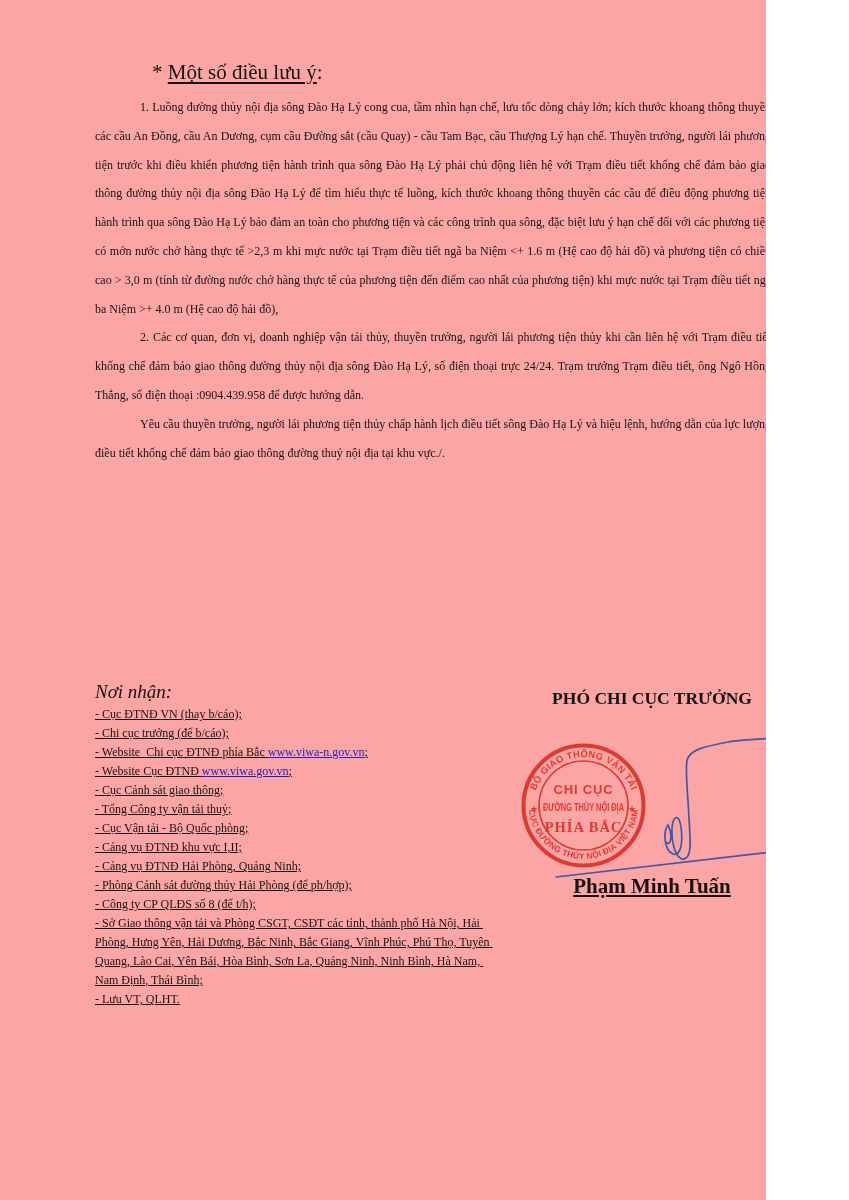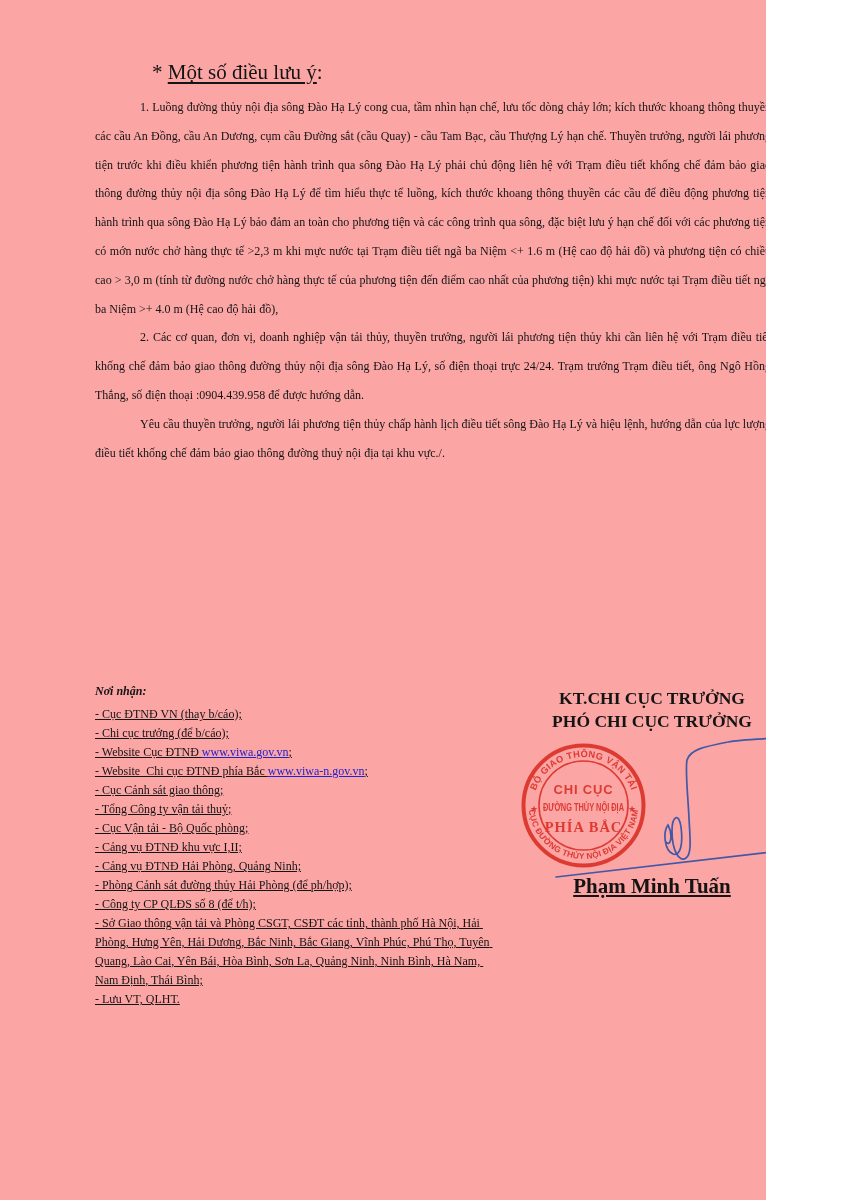--- a/index.html
+++ b/index.html
@@ -22,21 +22,21 @@
   .note-title .u { text-decoration:underline; text-underline-offset:3px; }
   p.body-par {
     margin:0; font-size:12px; line-height:28.8px;
     text-align:justify; text-indent:45px;
   }
   
   .recipients {
     position:absolute; left:95px; top:681px; width:396px;
   }
   .recipients-label {
-    font-weight:bold; font-style:italic; font-size:12px; line-height:21px;
+    font-weight:normal; font-style:italic; font-size:19px; line-height:21px;
     margin-bottom:3px;
   }
   .rec-item {
     font-size:12px; line-height:19px; white-space:pre-wrap;text-decoration:underline;
   }
   .rec-item a { color:#2222cc; text-decoration:underline; }
   .sig-title {
     position:absolute; left:497px; top:687px; width:310px;
     text-align:center; font-weight:bold; font-size:17.5px; line-height:23px;
   }
@@ -59,36 +59,35 @@
     <p class="body-par">1. Luồng đường thủy nội địa sông Đào Hạ Lý cong cua, tầm nhìn hạn chế, lưu tốc dòng chảy lớn; kích thước khoang thông thuyền các cầu An Đồng, cầu An Dương, cụm cầu Đường sắt (cầu Quay) - cầu Tam Bạc, cầu Thượng Lý hạn chế. Thuyền trưởng, người lái phương tiện trước khi điều khiển phương tiện hành trình qua sông Đào Hạ Lý phải chủ động liên hệ với Trạm điều tiết khống chế đảm bảo giao thông đường thủy nội địa sông Đào Hạ Lý để tìm hiểu thực tế luồng, kích thước khoang thông thuyền các cầu để điều động phương tiện hành trình qua sông Đào Hạ Lý bảo đảm an toàn cho phương tiện và các công trình qua sông, đặc biệt lưu ý hạn chế đối với các phương tiện có mớn nước chở hàng thực tế &gt;2,3 m khi mực nước tại Trạm điều tiết ngã ba Niệm &lt;+ 1.6 m (Hệ cao độ hải đồ) và phương tiện có chiều cao &gt; 3,0 m (tính từ đường nước chở hàng thực tế của phương tiện đến điểm cao nhất của phương tiện) khi mực nước tại Trạm điều tiết ngã ba Niệm &gt;+ 4.0 m (Hệ cao độ hải đồ),</p>
     <p class="body-par">2. Các cơ quan, đơn vị, doanh nghiệp vận tải thủy, thuyền trưởng, người lái phương tiện thủy khi cần liên hệ với Trạm điều tiết khống chế đảm bảo giao thông đường thủy nội địa sông Đào Hạ Lý, số điện thoại trực 24/24. Trạm trưởng Trạm điều tiết, ông Ngô Hồng Thắng, số điện thoại :0904.439.958 để được hướng dẫn.</p>
     <p class="body-par">Yêu cầu thuyền trưởng, người lái phương tiện thủy chấp hành lịch điều tiết sông Đào Hạ Lý và hiệu lệnh, hướng dẫn của lực lượng điều tiết khống chế đảm bảo giao thông đường thuỷ nội địa tại khu vực./.</p>
   </div>
 
   <div class="recipients">
     <div class="recipients-label">Nơi nhận:</div>
     <div id="recipients-list">
         <div class="rec-item">- Cục ĐTNĐ VN (thay b/cáo);</div>
         <div class="rec-item">- Chi cục trưởng (để b/cáo);</div>
+        <div class="rec-item">- Website  Chi cục ĐTNĐ phía Bắc <a href="#">www.viwa-n.gov.vn</a>;</div>
         <div class="rec-item">- Website Cục ĐTNĐ <a href="#">www.viwa.gov.vn</a>;</div>
-        <div class="rec-item">- Website  Chi cục ĐTNĐ phía Bắc <a href="#">www.viwa-n.gov.vn</a>;</div>
         <div class="rec-item">- Cục Cảnh sát giao thông;</div>
         <div class="rec-item">- Tổng Công ty vận tải thuỷ;</div>
         <div class="rec-item">- Cục Vận tải - Bộ Quốc phòng;</div>
         <div class="rec-item">- Cảng vụ ĐTNĐ khu vực I,II;</div>
         <div class="rec-item">- Cảng vụ ĐTNĐ Hải Phòng, Quảng Ninh;</div>
         <div class="rec-item">- Phòng Cảnh sát đường thủy Hải Phòng (để ph/hợp);</div>
         <div class="rec-item">- Công ty CP QLĐS số 8 (để t/h);</div>
         <div class="rec-item">- Sở Giao thông vận tải và Phòng CSGT, CSĐT các tỉnh, thành phố Hà Nội, Hải Phòng, Hưng Yên, Hải Dương, Bắc Ninh, Bắc Giang, Vĩnh Phúc, Phú Thọ, Tuyên Quang, Lào Cai, Yên Bái, Hòa Bình, Sơn La, Quảng Ninh, Ninh Bình, Hà Nam, Nam Định, Thái Bình;</div>
         <div class="rec-item">- Lưu VT, QLHT.</div>
       </div>
   </div>
 
   <div class="sig-title">
-    <div>KT.CHI CỤC TRƯỞNG</div>
     <div>PHÓ CHI CỤC TRƯỞNG</div>
   </div>
 
   <svg class="stamp-svg" viewBox="0 0 129 129">
     <g fill="none" stroke="#dd3b32">
       <circle cx="64.5" cy="64.5" r="60" stroke-width="4"></circle>
       <circle cx="64.5" cy="64.5" r="44.5" stroke-width="1.6"></circle>
     </g>
     <defs>
       <path id="arcTop" d="M 13.5,67 A 51,51 0 0 1 115.5,67"></path>

